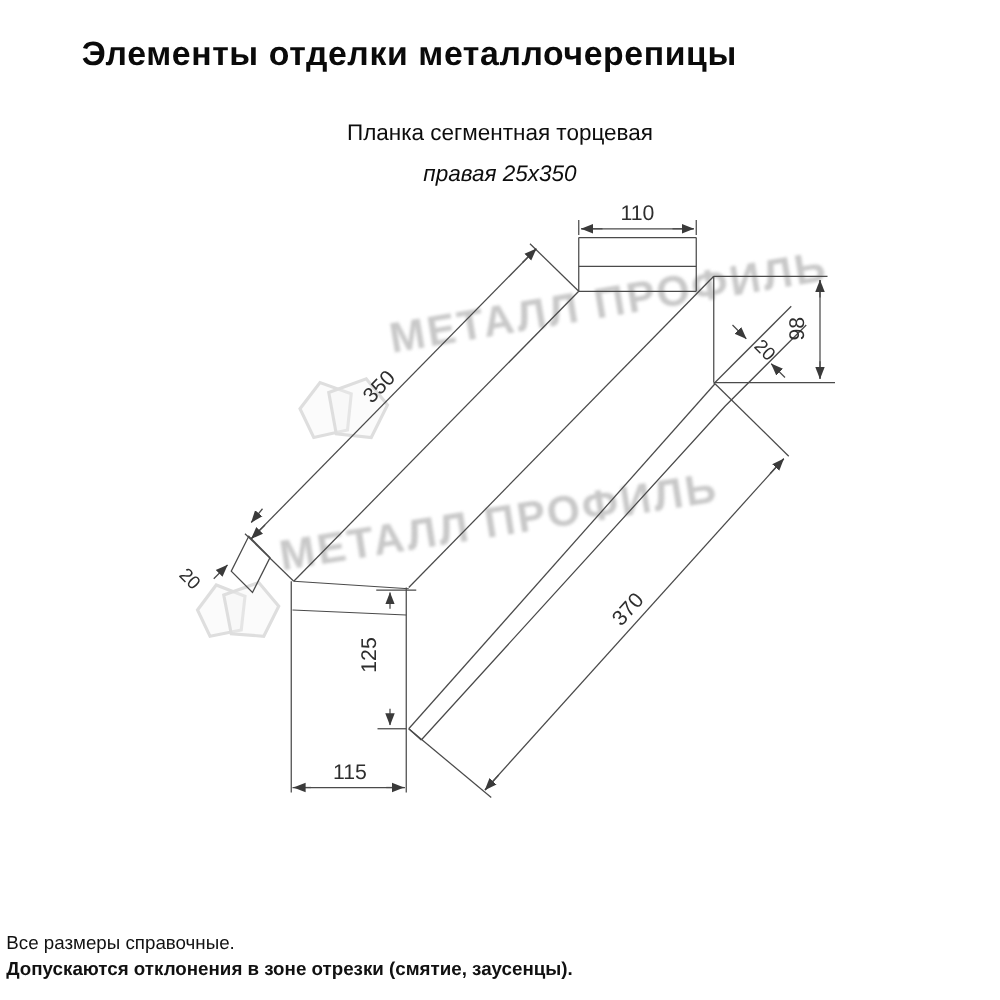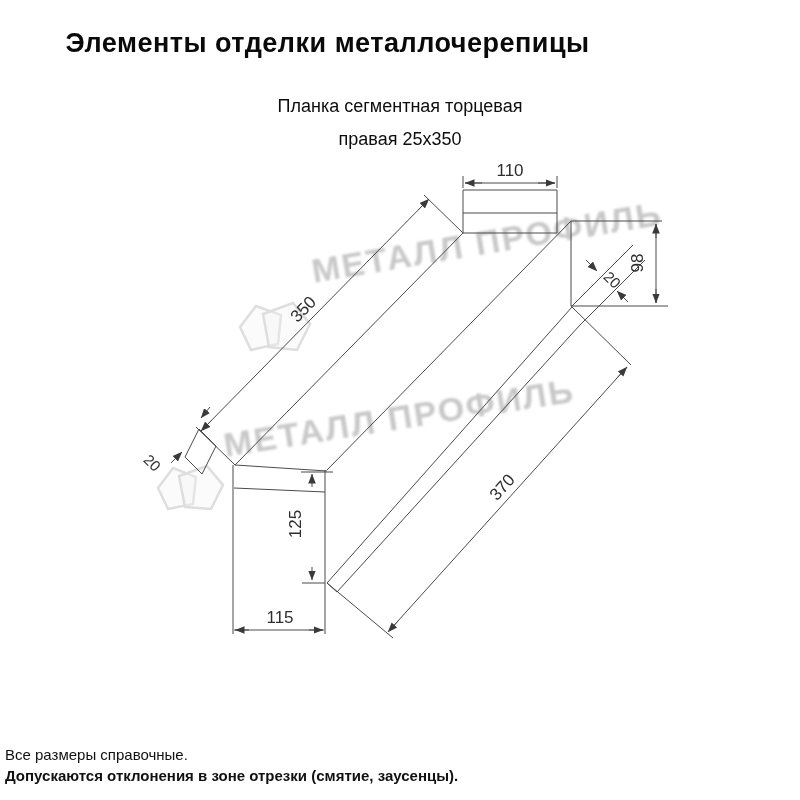--- a/index.html
+++ b/index.html
@@ -11,21 +11,21 @@
   .title{
     position:absolute;left:0;top:28px;width:655px;
     text-align:center;font-size:27px;font-weight:bold;color:#0a0a0a;
     letter-spacing:0.5px;
   }
   .subtitle{
     position:absolute;left:0;width:800px;text-align:center;
     font-size:18px;color:#0d0d0d;
   }
   .subtitle.l1{top:96px;}
-  .subtitle.l2{top:129px;}
+  .subtitle.l2{top:129px;font-style:italic;}
   .footer{
     position:absolute;left:5px;font-size:15px;color:#111;
   }
   .footer.l1{top:746px;}
   .footer.l2{top:767px;font-weight:bold;}
   .wm{
     position:absolute;
     font-size:34px;font-weight:bold;letter-spacing:2px;
     color:var(--wm-color, rgba(155,155,155,.55));
     filter:blur(1.3px);

